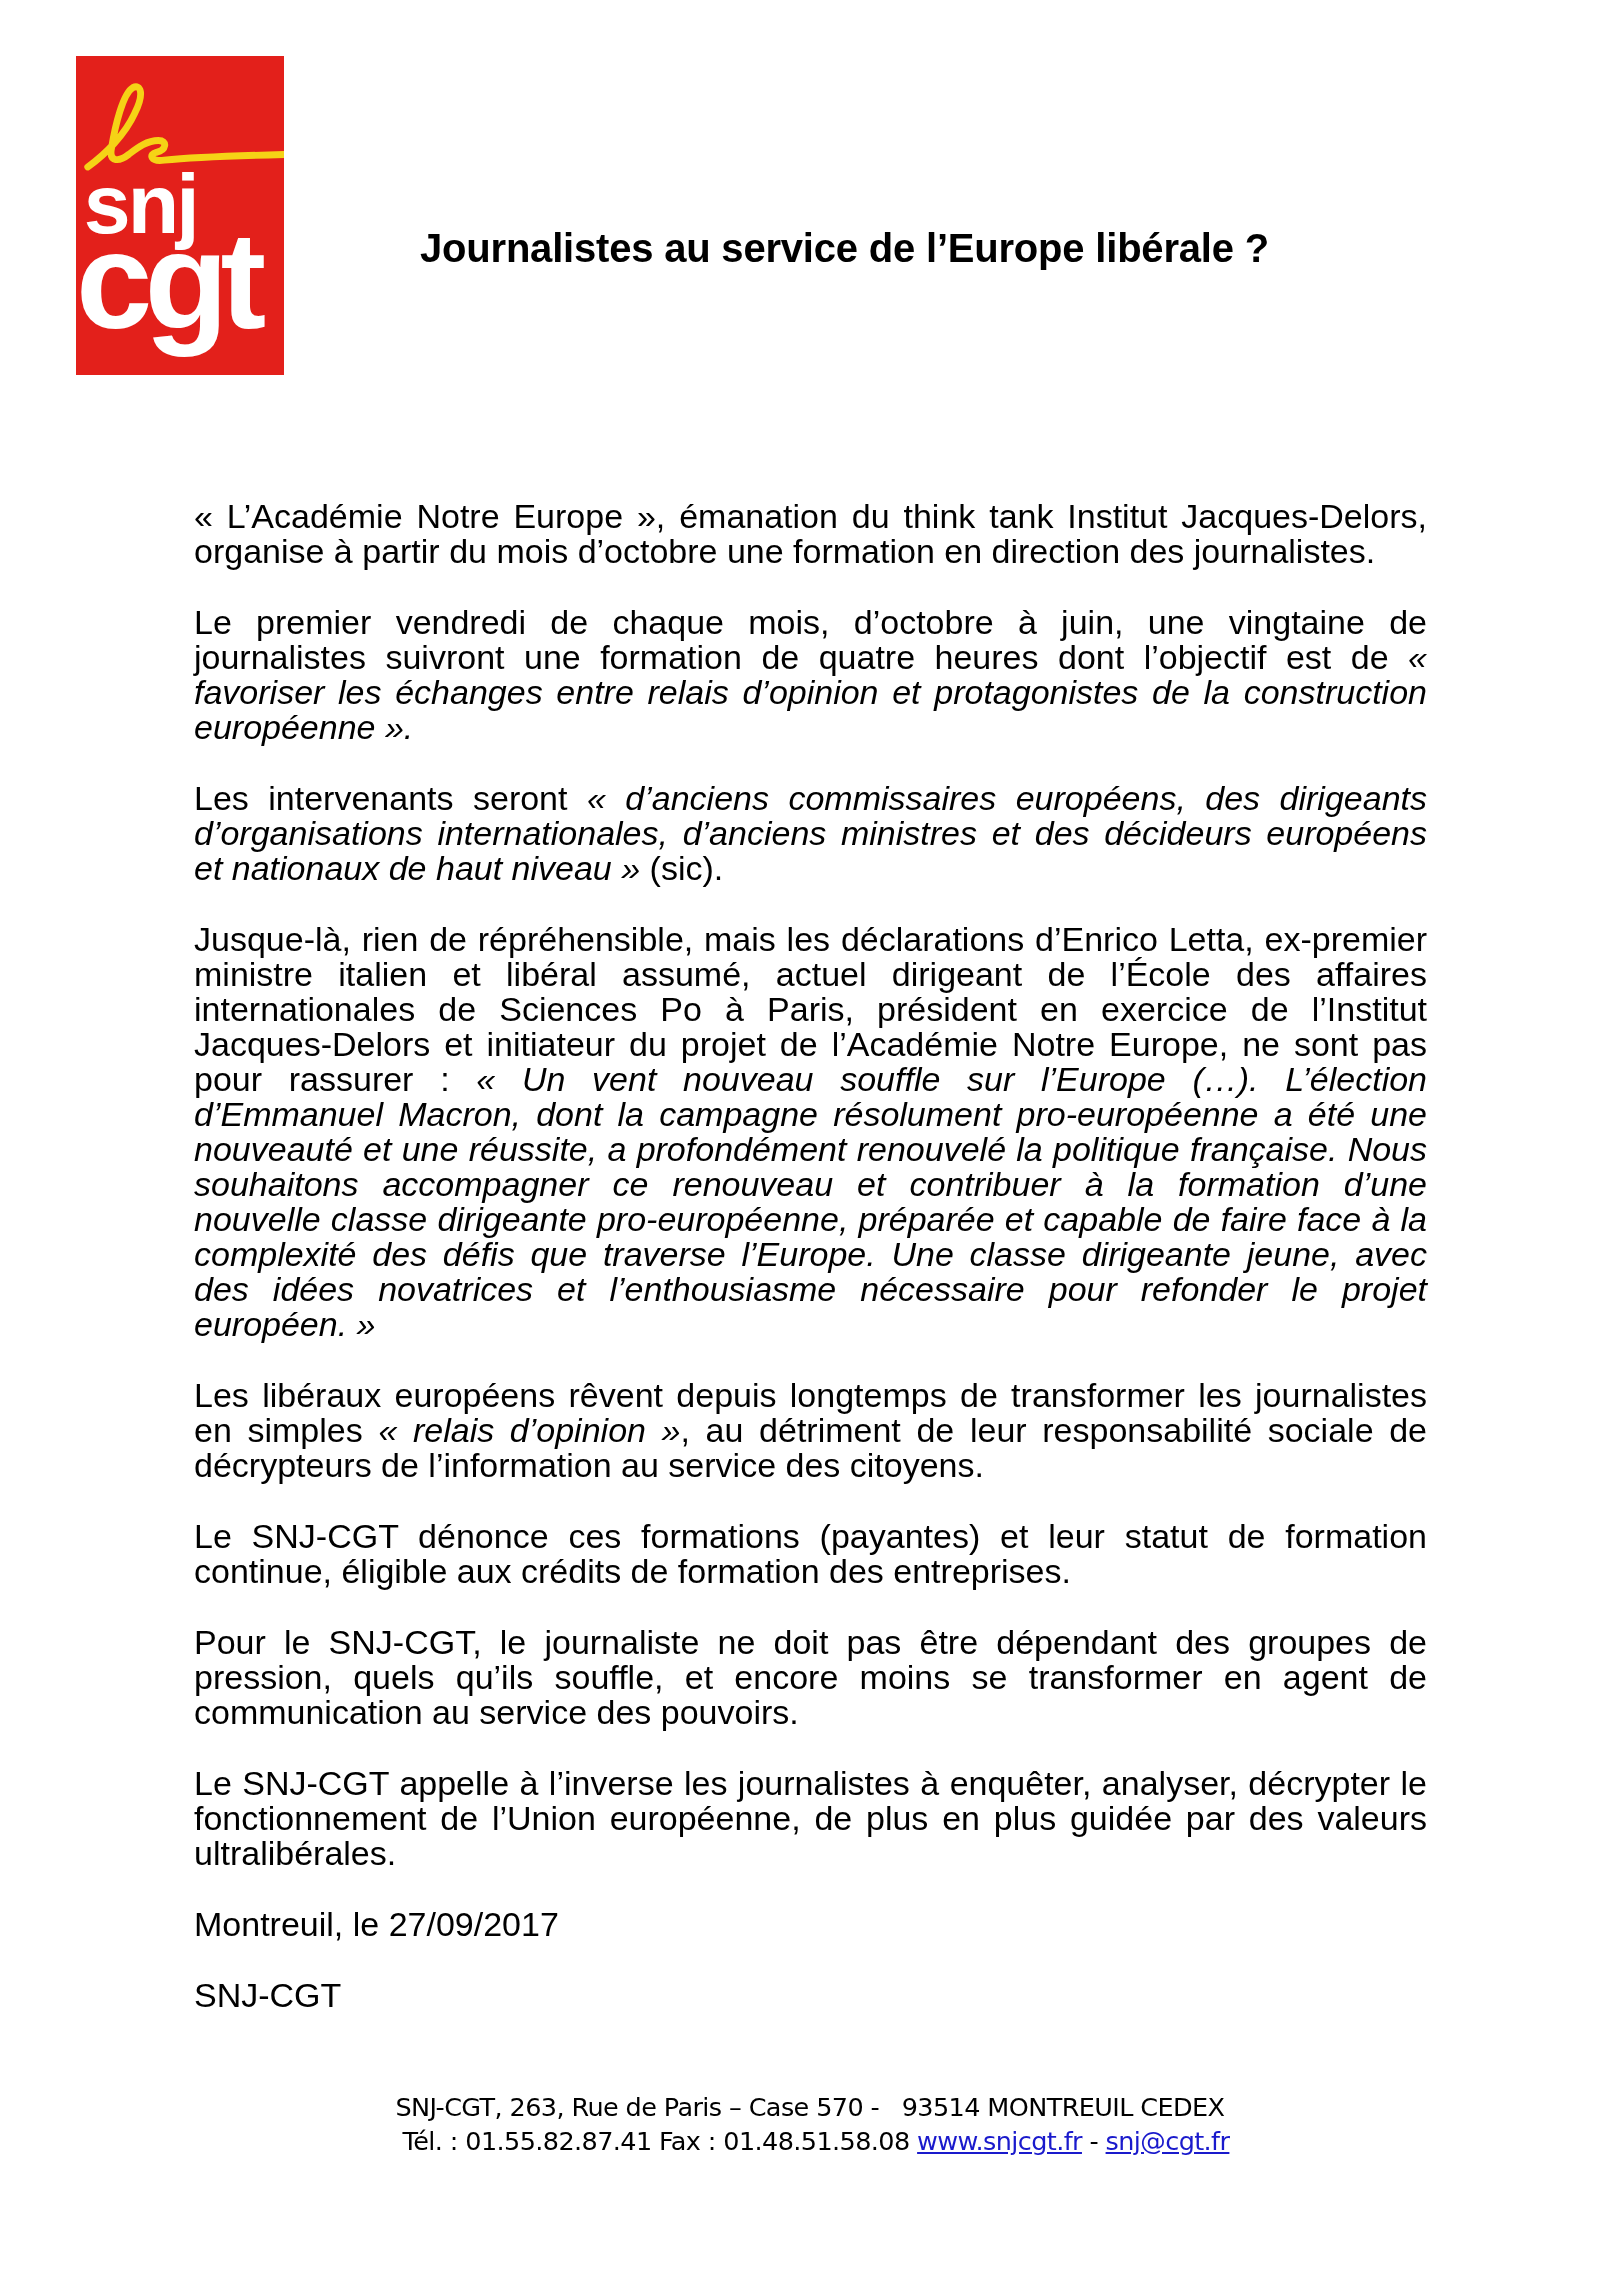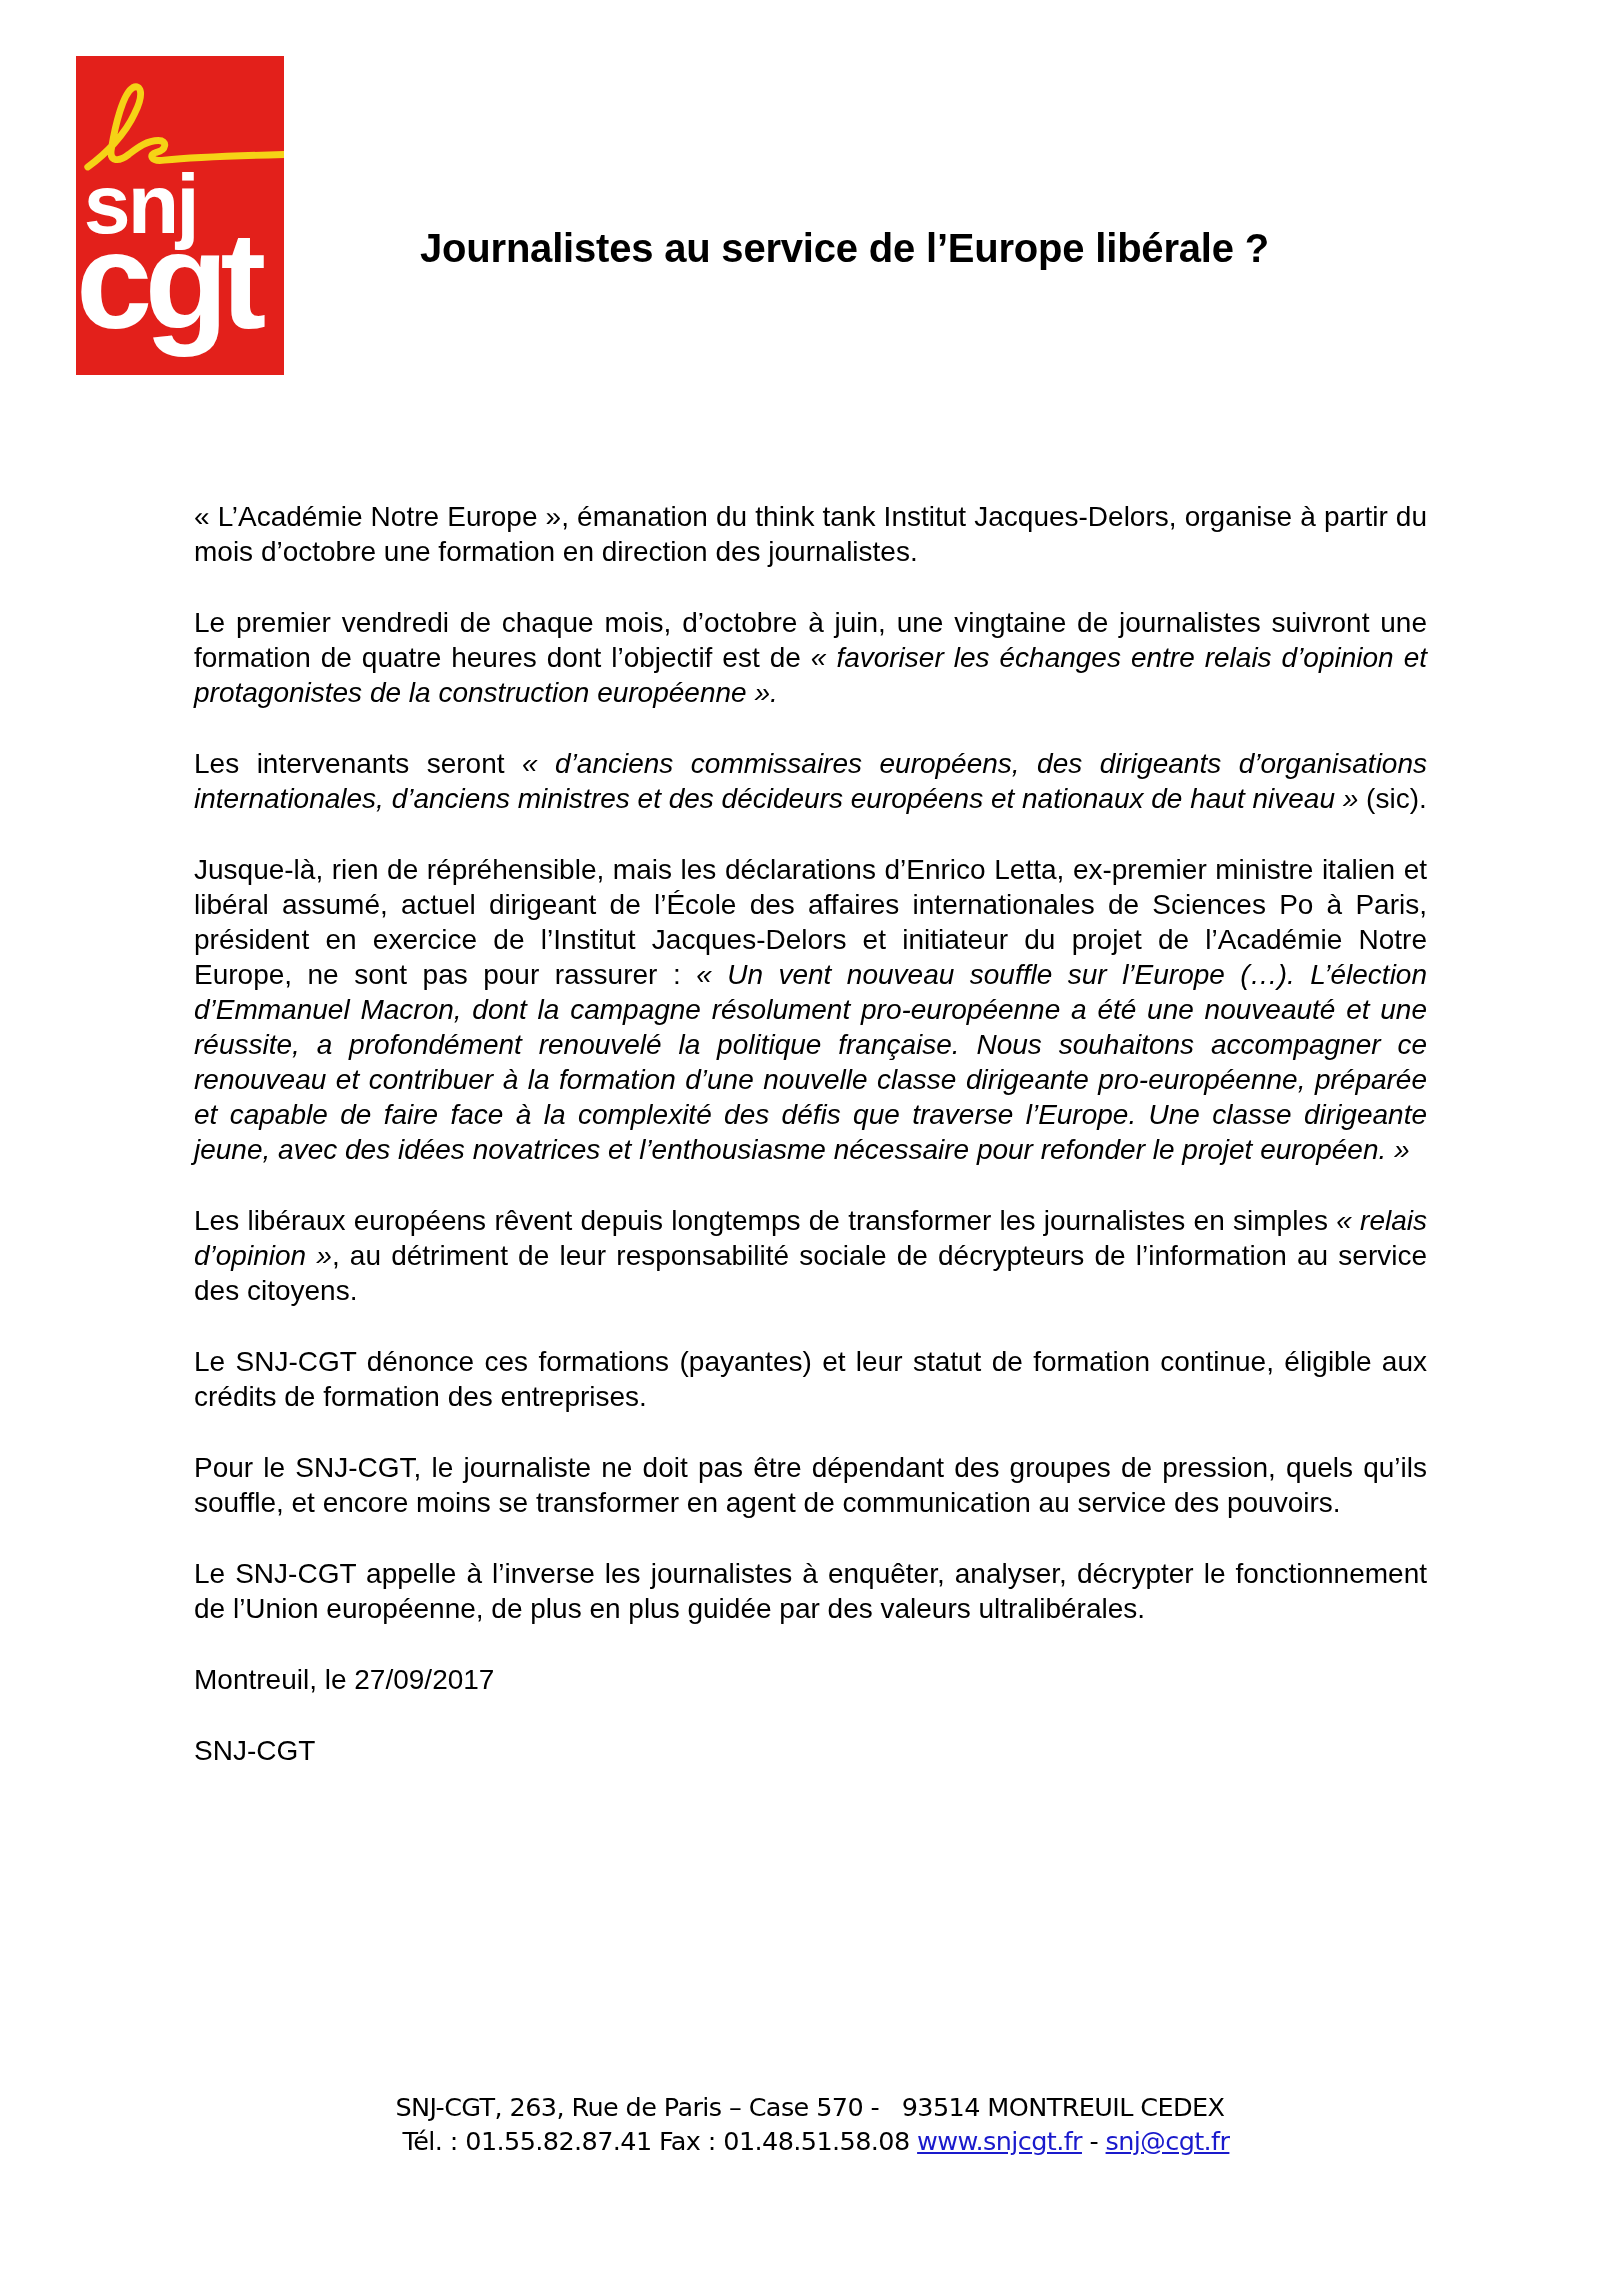--- a/index.html
+++ b/index.html
@@ -1,20 +1,20 @@
 <!DOCTYPE html>
 <html><head>
 <meta charset="utf-8">
 <style>
   html, body { margin: 0; padding: 0; background: #ffffff; }
   body { width: 1620px; height: 2293px; position: relative; overflow: hidden; color: #000; }
   .logo { position: absolute; left: 76px; top: 56px; width: 208px; height: 319px; background: #e3201b; overflow: hidden; }
   .logo svg { display: block; }
   .title { position: absolute; left: 420px; top: 201px; width: 941px; font-family: "Liberation Sans", sans-serif; font-weight: bold; font-size: 40px; line-height: 47px; white-space: nowrap; letter-spacing: -0.2px; margin-top: 24px; }
-  .body-text { position: absolute; left: 194px; top: 499px; width: 1233px; font-family: "Liberation Sans", sans-serif; font-size: 28px; line-height: 35px; }
+  .body-text { position: absolute; left: 194px; top: 499px; width: 1233px; font-family: "Liberation Sans", sans-serif; font-size: 34px; line-height: 35px; }
   .body-text p { margin: 0 0 36px 0; text-align: justify; }
   .body-text p.plain { text-align: left; }
   .body-text em { font-style: italic; }
   .date { margin-top: 0; }
   .footer { position: absolute; left: 0; width: 1620px; top: 2090px; text-align: center; font-family: "DejaVu Sans", sans-serif; font-size: 25.5px; line-height: 34px; letter-spacing: -0.6px; }
   .footer a { color: #1a1acc; text-decoration: underline; }
 </style>
 </head>
 <body>
 

